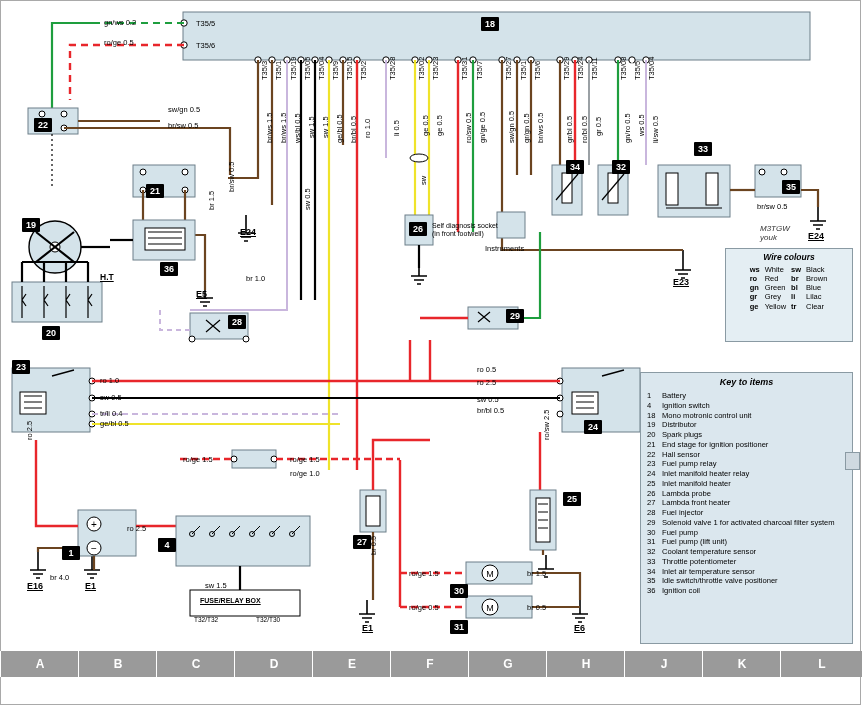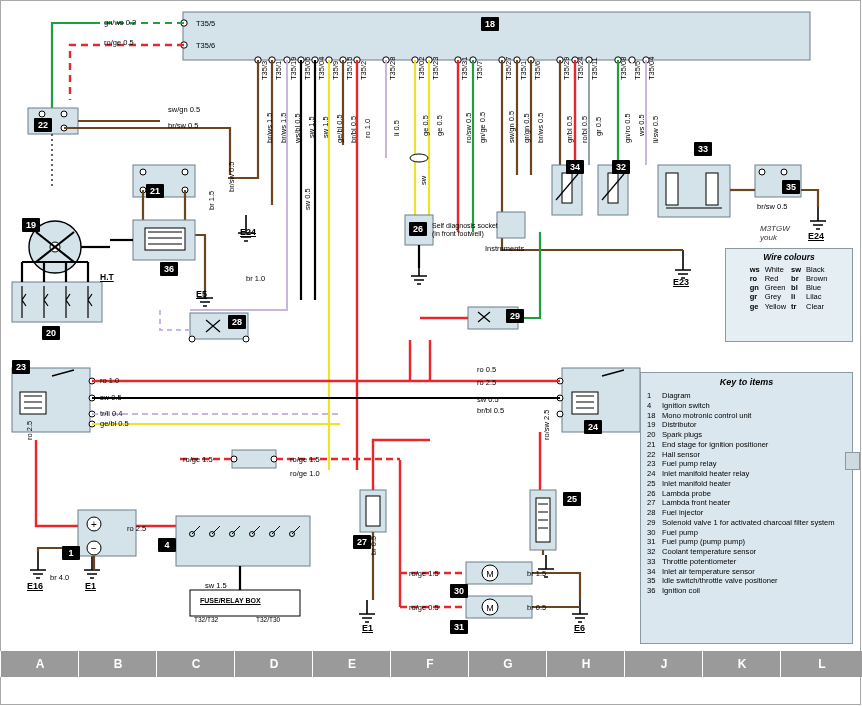--- a/index.html
+++ b/index.html
@@ -440,21 +440,21 @@
       </tr>
     </tbody>
       </table>
   </div>
 
   <div class="key">
     <div class="t">Key to items</div>
     <ul>
       <li>
           <span class="n">1</span>
-          <span class="d">Diagram</span>
+          <span class="d">Battery</span>
         </li>
       <li>
           <span class="n">4</span>
           <span class="d">Ignition switch</span>
         </li>
       <li>
           <span class="n">18</span>
           <span class="d">Mono motronic control unit</span>
         </li>
       <li>
@@ -500,21 +500,21 @@
       <li>
           <span class="n">29</span>
           <span class="d">Solenoid valve 1 for activated charcoal filter system</span>
         </li>
       <li>
           <span class="n">30</span>
           <span class="d">Fuel pump</span>
         </li>
       <li>
           <span class="n">31</span>
-          <span class="d">Fuel pump (pump pump)</span>
+          <span class="d">Fuel pump (lift unit)</span>
         </li>
       <li>
           <span class="n">32</span>
           <span class="d">Coolant temperature sensor</span>
         </li>
       <li>
           <span class="n">33</span>
           <span class="d">Throttle potentiometer</span>
         </li>
       <li>

